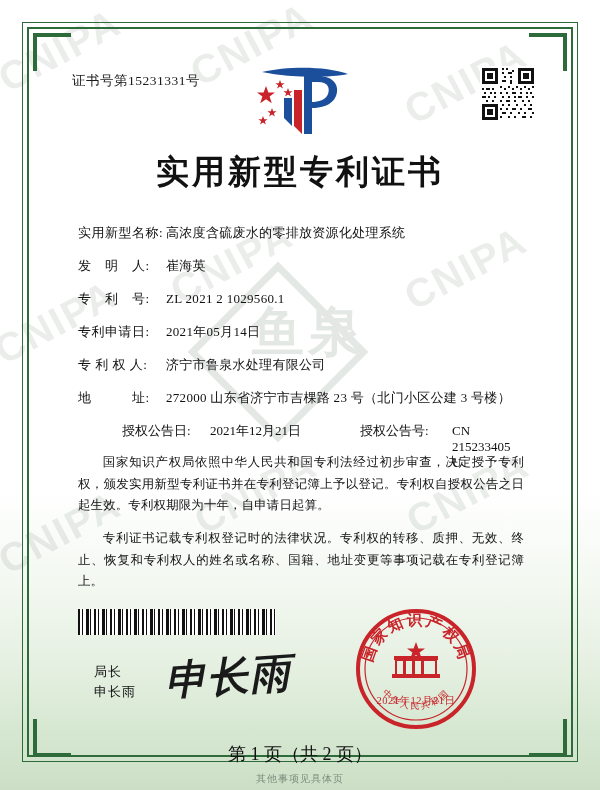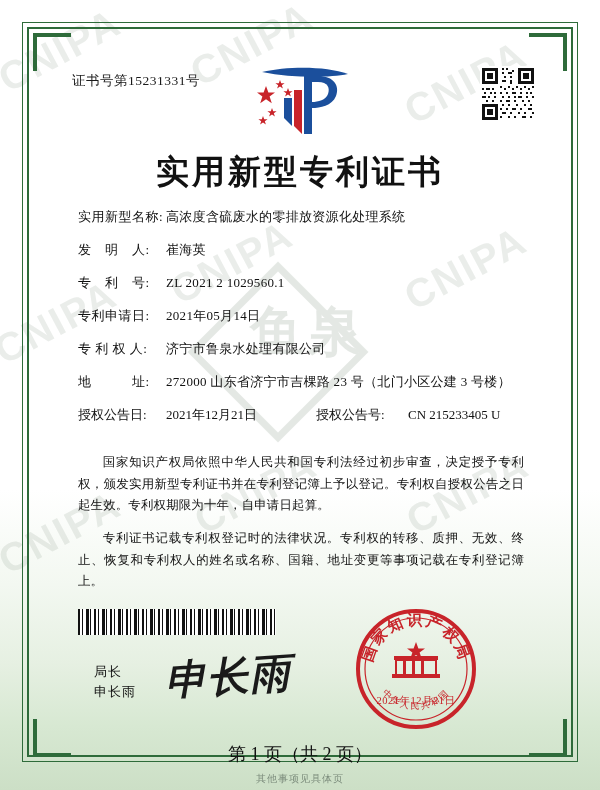--- a/index.html
+++ b/index.html
@@ -139,21 +139,21 @@
     font-size: 33px;
     font-weight: bold;
     color: #111;
     letter-spacing: 3px;
     font-family: Liberation Sans, sans-serif;
   }
 
   
   .fields {
     position: absolute;
-    left: 78px; top: 208px;
+    left: 78px; top: 224px;
     width: 444px;
   }
   .row {
     display: flex;
     align-items: baseline;
     margin-bottom: 15px;
     font-size: 13px;
     color: #111;
   }
   .row .label {
@@ -168,20 +168,21 @@
   .row .value.mono {
     font-family: "Liberation Serif", serif;
   }
 
   .row-split {
     display: flex;
     align-items: baseline;
     font-size: 13px;
     color: #111;
     margin-bottom: 12px;
+    margin-left: 44px;
   }
   .row-split .lbl {
     width: 88px; flex: none;
   }
   .row-split .val { width: 150px; flex: none; }
   .row-split .lbl2 { width: 92px; flex: none; }
   .row-split .val2 { flex: 1; }
 
   
   .para {

